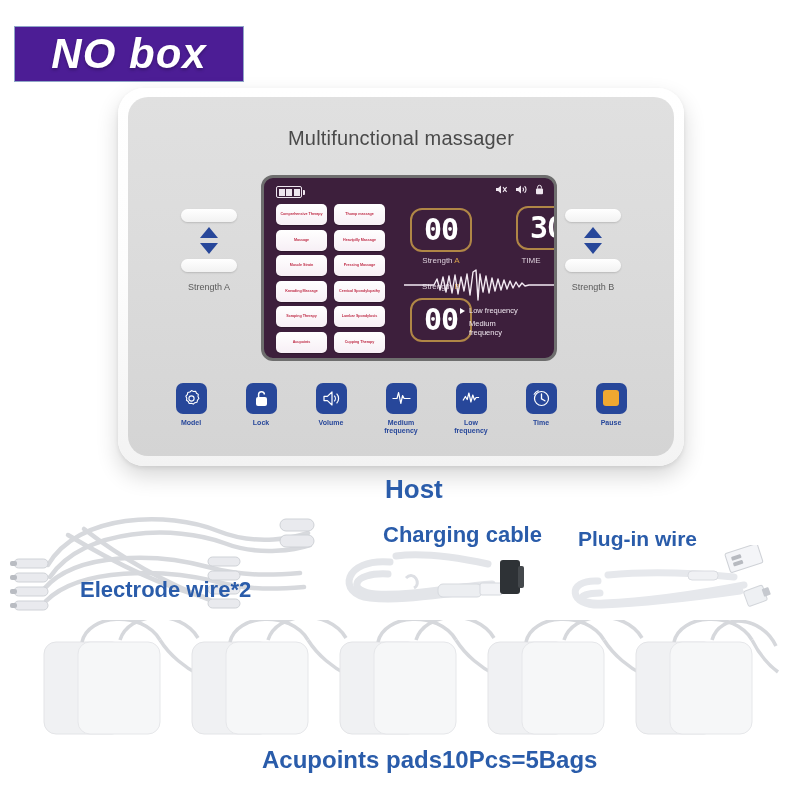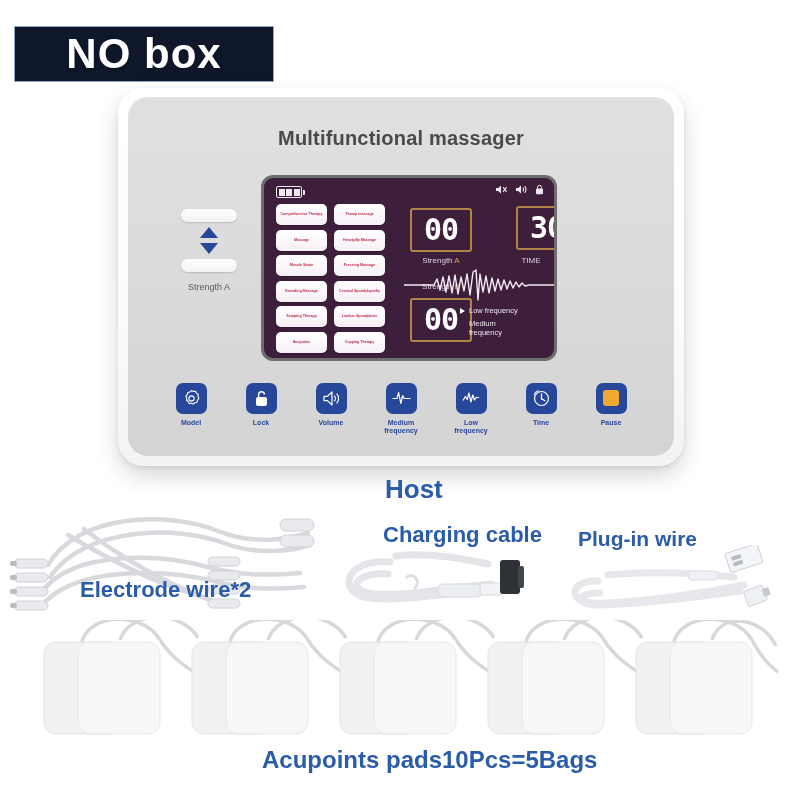--- a/index.html
+++ b/index.html
@@ -5,24 +5,25 @@
   * { margin:0; padding:0; box-sizing:border-box; }
   body {
     width:800px; height:800px; position:relative; overflow:hidden;
     background:#ffffff;
     font-family:"Liberation Sans", sans-serif;
   }
 
   
   .nobox-badge{
     position:absolute; left:14px; top:26px;
-    width:260px; height:56px;
-    background:#0f172a;
+    width:230px; height:56px;
+    background:#4c1d95;
     display:flex; align-items:center; justify-content:center;
     border:1px solid #8fa6c8;
+    font-style:italic;
   }
   .nobox-badge span{
     color:#ffffff; font-size:42px; font-weight:bold;
     letter-spacing:1px; line-height:1;
     text-shadow:0 2px 3px rgba(0,0,0,.25);
   }
 
   
   .device{
     position:absolute; left:118px; top:88px;
@@ -32,21 +33,21 @@
     box-shadow:0 10px 22px rgba(0,0,0,.16), 0 2px 4px rgba(0,0,0,.08);
   }
   .device-face{
     position:absolute; left:10px; top:9px; right:10px; bottom:10px;
     background:linear-gradient(180deg,#e0e0e0 0%,#dcdcdc 40%,#d4d4d4 100%);
     border-radius:20px;
   }
   .device-title{
     position:absolute; top:30px; left:0; width:100%;
     text-align:center;
-    font-size:20px; font-weight:bold; color:#4a4a4a;
+    font-size:20px; font-weight:normal; color:#4a4a4a;
     letter-spacing:.2px;
   }
 
   
   .strength-ctrl{ position:absolute; top:112px; width:86px; text-align:center; }
   .strength-ctrl.left{ left:38px; }
   .strength-ctrl.right{ right:38px; }
   .sc-bar{
     width:56px; height:13px; margin:0 auto;
     background:linear-gradient(180deg,#ffffff,#f2f2f2);
@@ -106,21 +107,21 @@
   }
   .mode-btn span{
     font-size:3.7px; line-height:1.25; color:#c0304a; font-weight:bold;
     letter-spacing:-.05px;
   }
 
   
   .dig{
     position:absolute;
     width:62px; height:44px;
-    border:2.5px solid #b08646; border-radius:3px;
+    border:2.5px solid #b08646; border-radius:12px;
     display:flex; align-items:center; justify-content:center;
   }
   .dig-val{
     font-family:"DejaVu Sans Mono", monospace;
     font-size:30px; font-weight:bold; color:#ffffff; line-height:1;
     letter-spacing:-1px;
   }
   .dig-cap{
     position:absolute; width:90px; text-align:center;
     font-size:8px; color:#ded2dd;
@@ -195,20 +196,27 @@
     <div class="device-title">Multifunctional massager</div>
 
     <div class="strength-ctrl left">
       <div class="sc-bar"></div>
       <div class="sc-tri up"></div>
       <div class="sc-tri down"></div>
       <div class="sc-bar"></div>
       <div class="sc-label">Strength A</div>
     </div>
 
+    <div class="strength-ctrl right">
+      <div class="sc-bar"></div>
+      <div class="sc-tri up"></div>
+      <div class="sc-tri down"></div>
+      <div class="sc-bar"></div>
+      <div class="sc-label">Strength B</div>
+    </div>
 
     <div class="screen">
       <div class="screen-inner">
 
         <div class="batt">
           <i></i>
             <i></i>
             <i></i>
         </div>
 

